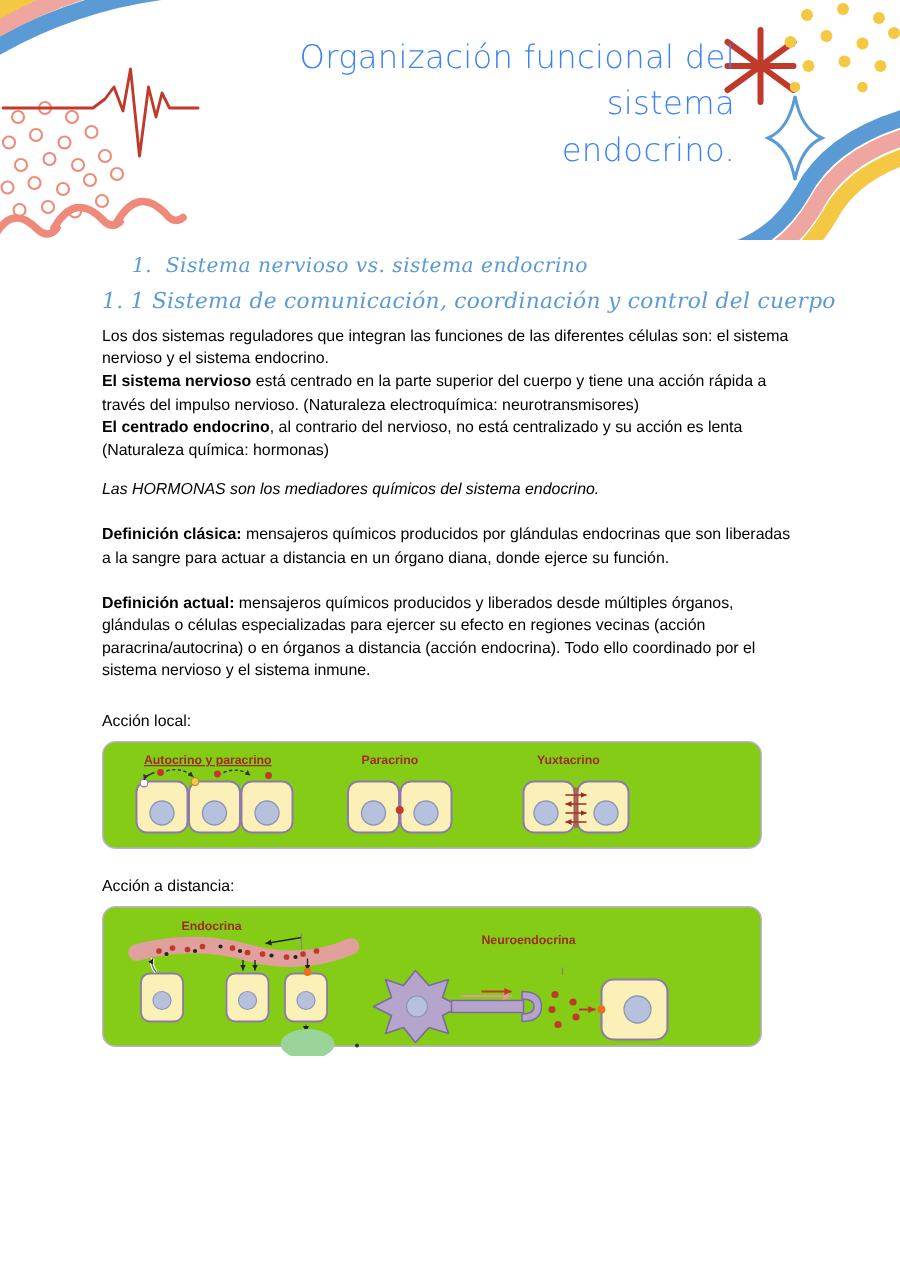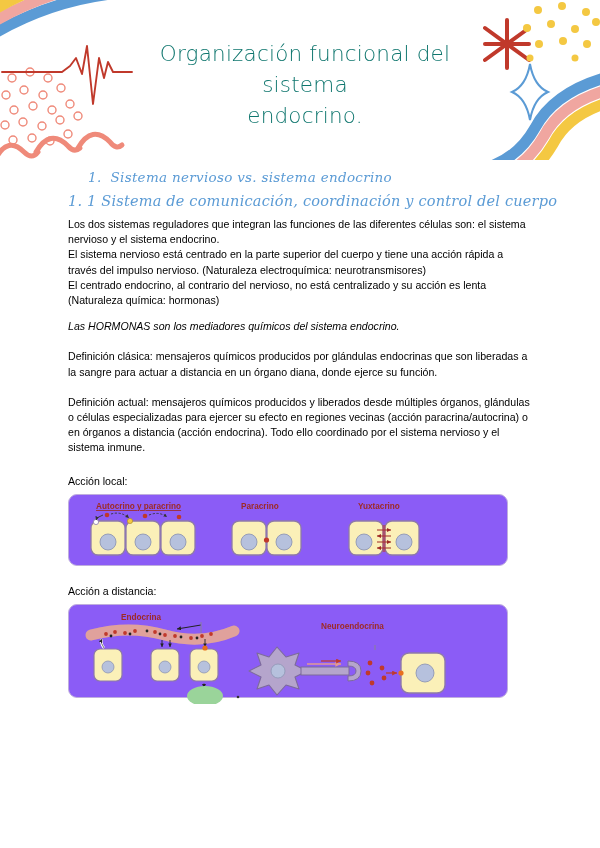--- a/index.html
+++ b/index.html
@@ -19,24 +19,24 @@
   
   #header {
     position: absolute; left: 0; top: 0;
     width: 600px; height: 160px;
     overflow: hidden;
   }
   #header svg { display: block; }
 
   .title-block {
     position: absolute;
-    left: 120px; top: 38px;
+    left: 120px; top: 23px;
     width: 370px;
-    text-align: center;
-    color: #0f766e;
+    text-align: right;
+    color: #3b82f6;
     font-family: "DejaVu Sans", sans-serif;
     font-weight: 300;
     font-size: 21.5px;
     line-height: 31px;
     letter-spacing: 0.2px;
   }
 
   
   #content {
     position: absolute;
@@ -69,37 +69,37 @@
 
   .para {
     margin: 0 16px 0 68px;
     width: 462px;
     color: #000000;
     font-size: 10.6px;
     line-height: 15.2px;
     text-align: left;
   }
   .para.first { margin-top: 8px; }
-  .para b { font-weight: normal; }
+  .para b { font-weight: bold; }
   .para.italic { font-style: italic; margin-top: 11px; }
   .para.spaced { margin-top: 15px; }
   .lbl {
     margin: 19px 0 7px 68px;
     color: #000;
     font-size: 10.6px;
     font-weight: normal;
   }
 
   
   .figbox {
     margin-left: 68px;
     width: 440px;
     border: 1.3px solid #bfaede;
     border-radius: 9px;
-    background: #8b5cf6;
+    background: #84cc16;
     position: relative;
   }
   .figbox.local { height: 72px; }
   .figbox.dist  { height: 94px; }
   .figbox svg { display: block; }
 
   .fig-caption {
     fill: #9e2a25;
     font-family: "Liberation Sans", sans-serif;
     font-weight: bold;

